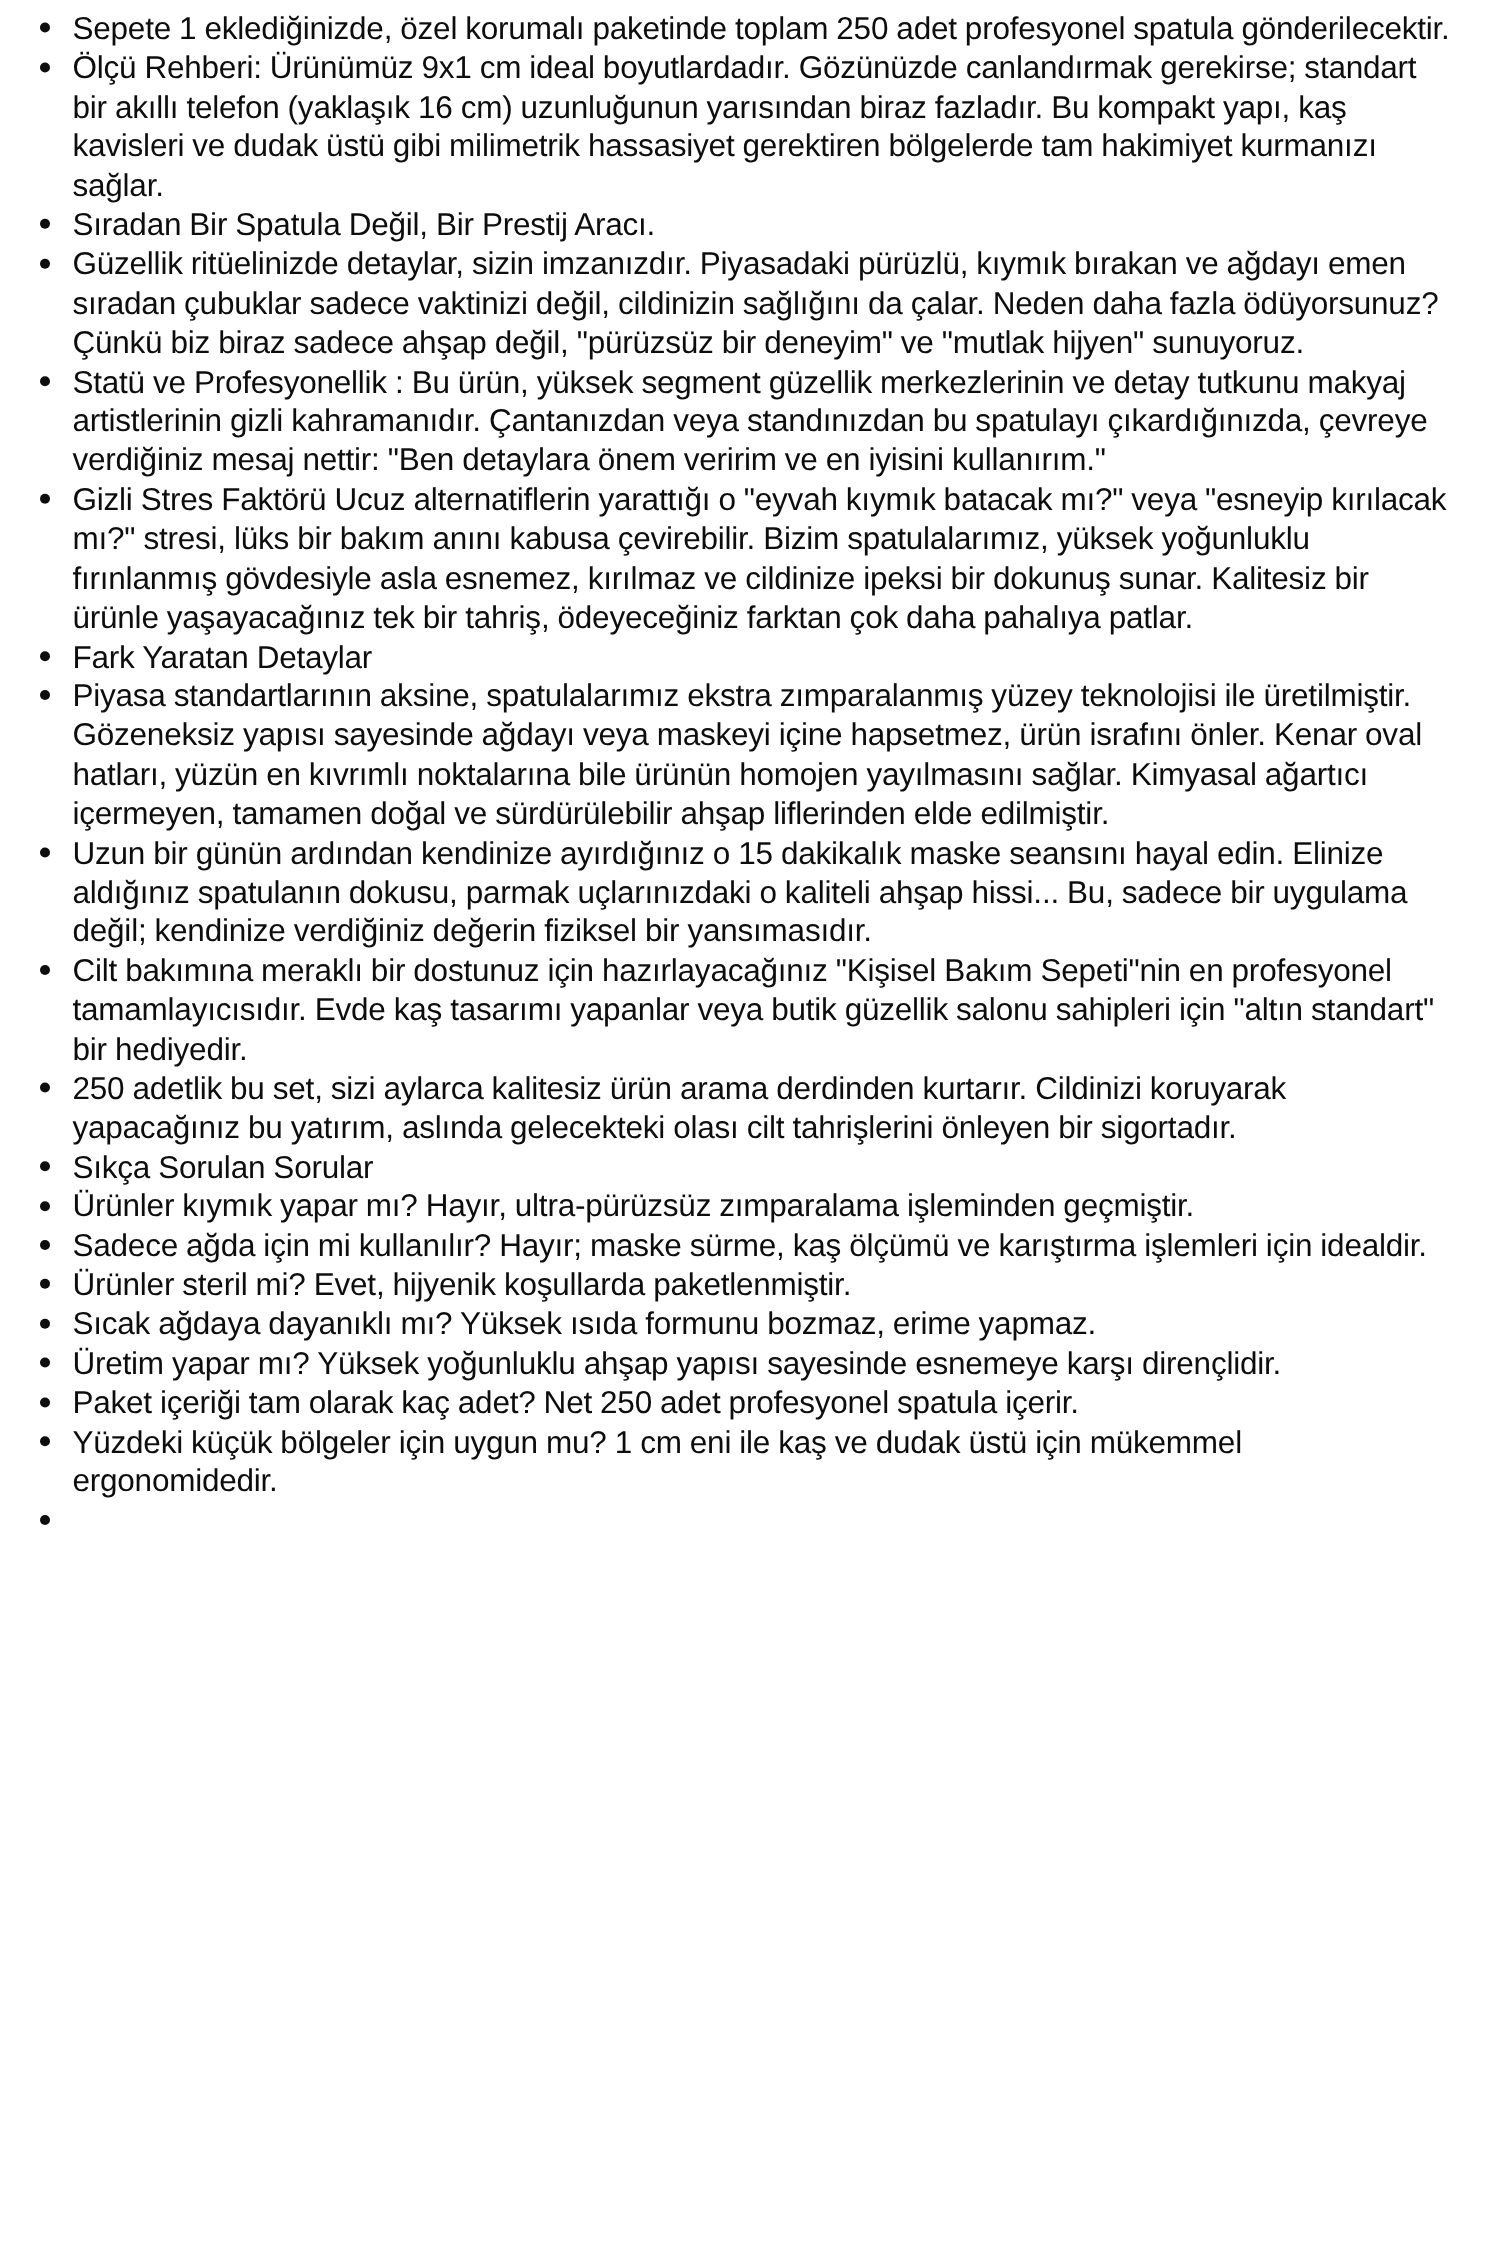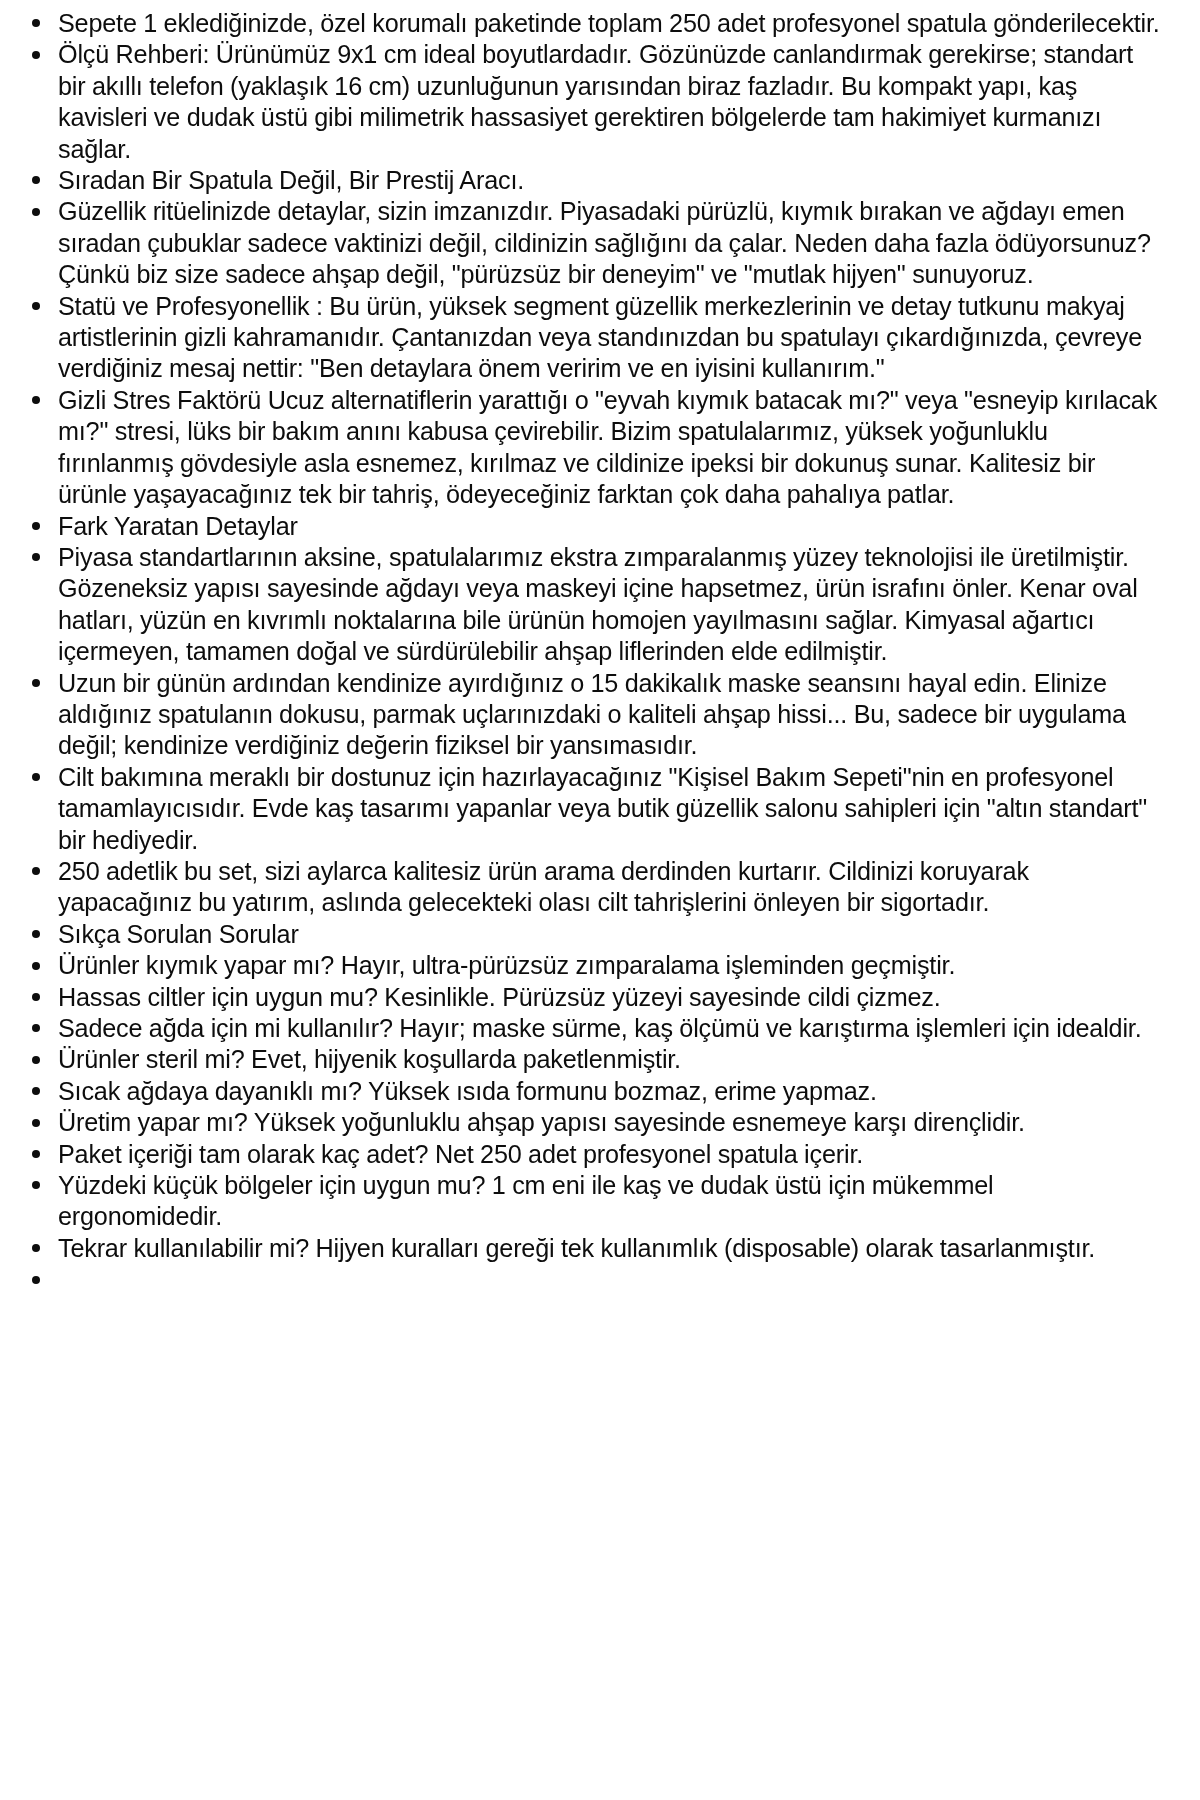--- a/index.html
+++ b/index.html
@@ -94,21 +94,21 @@
       <li class="bullet-item">
         <span class="marker"></span>
         <span class="text">Ölçü Rehberi: Ürünümüz 9x1 cm ideal boyutlardadır. Gözünüzde canlandırmak gerekirse; standart bir akıllı telefon (yaklaşık 16 cm) uzunluğunun yarısından biraz fazladır. Bu kompakt yapı, kaş kavisleri ve dudak üstü gibi milimetrik hassasiyet gerektiren bölgelerde tam hakimiyet kurmanızı sağlar.</span>
       </li>
       <li class="bullet-item">
         <span class="marker"></span>
         <span class="text">Sıradan Bir Spatula Değil, Bir Prestij Aracı.</span>
       </li>
       <li class="bullet-item">
         <span class="marker"></span>
-        <span class="text">Güzellik ritüelinizde detaylar, sizin imzanızdır. Piyasadaki pürüzlü, kıymık bırakan ve ağdayı emen sıradan çubuklar sadece vaktinizi değil, cildinizin sağlığını da çalar. Neden daha fazla ödüyorsunuz? Çünkü biz size sadece ahşap değil, "pürüzsüz bir deneyim" ve "mutlak hijyen" sunuyoruz.</span>
+        <span class="text">Güzellik ritüelinizde detaylar, sizin imzanızdır. Piyasadaki pürüzlü, kıymık bırakan ve ağdayı emen sıradan çubuklar sadece vaktinizi değil, cildinizin sağlığını da çalar. Neden daha fazla ödüyorsunuz? Çünkü biz biraz sadece ahşap değil, "pürüzsüz bir deneyim" ve "mutlak hijyen" sunuyoruz.</span>
       </li>
       <li class="bullet-item">
         <span class="marker"></span>
         <span class="text">Statü ve Profesyonellik : Bu ürün, yüksek segment güzellik merkezlerinin ve detay tutkunu makyaj artistlerinin gizli kahramanıdır. Çantanızdan veya standınızdan bu spatulayı çıkardığınızda, çevreye verdiğiniz mesaj nettir: "Ben detaylara önem veririm ve en iyisini kullanırım."</span>
       </li>
       <li class="bullet-item">
         <span class="marker"></span>
         <span class="text">Gizli Stres Faktörü Ucuz alternatiflerin yarattığı o "eyvah kıymık batacak mı?" veya "esneyip kırılacak mı?" stresi, lüks bir bakım anını kabusa çevirebilir. Bizim spatulalarımız, yüksek yoğunluklu fırınlanmış gövdesiyle asla esnemez, kırılmaz ve cildinize ipeksi bir dokunuş sunar. Kalitesiz bir ürünle yaşayacağınız tek bir tahriş, ödeyeceğiniz farktan çok daha pahalıya patlar.</span>
       </li>
       <li class="bullet-item">
@@ -134,24 +134,20 @@
       <li class="bullet-item">
         <span class="marker"></span>
         <span class="text">Sıkça Sorulan Sorular</span>
       </li>
       <li class="bullet-item">
         <span class="marker"></span>
         <span class="text">Ürünler kıymık yapar mı? Hayır, ultra-pürüzsüz zımparalama işleminden geçmiştir.</span>
       </li>
       <li class="bullet-item">
         <span class="marker"></span>
-        <span class="text">Hassas ciltler için uygun mu? Kesinlikle. Pürüzsüz yüzeyi sayesinde cildi çizmez.</span>
-      </li>
-      <li class="bullet-item">
-        <span class="marker"></span>
         <span class="text">Sadece ağda için mi kullanılır? Hayır; maske sürme, kaş ölçümü ve karıştırma işlemleri için idealdir.</span>
       </li>
       <li class="bullet-item">
         <span class="marker"></span>
         <span class="text">Ürünler steril mi? Evet, hijyenik koşullarda paketlenmiştir.</span>
       </li>
       <li class="bullet-item">
         <span class="marker"></span>
         <span class="text">Sıcak ağdaya dayanıklı mı? Yüksek ısıda formunu bozmaz, erime yapmaz.</span>
       </li>
@@ -160,22 +156,18 @@
         <span class="text">Üretim yapar mı? Yüksek yoğunluklu ahşap yapısı sayesinde esnemeye karşı dirençlidir.</span>
       </li>
       <li class="bullet-item">
         <span class="marker"></span>
         <span class="text">Paket içeriği tam olarak kaç adet? Net 250 adet profesyonel spatula içerir.</span>
       </li>
       <li class="bullet-item">
         <span class="marker"></span>
         <span class="text">Yüzdeki küçük bölgeler için uygun mu? 1 cm eni ile kaş ve dudak üstü için mükemmel ergonomidedir.</span>
       </li>
-      <li class="bullet-item">
-        <span class="marker"></span>
-        <span class="text">Tekrar kullanılabilir mi? Hijyen kuralları gereği tek kullanımlık (disposable) olarak tasarlanmıştır.</span>
-      </li>
       <li class="bullet-item is-empty">
         <span class="marker"></span>
         <span class="text"></span>
       </li>
     </ul>
 </div>
 
 </body></html>

